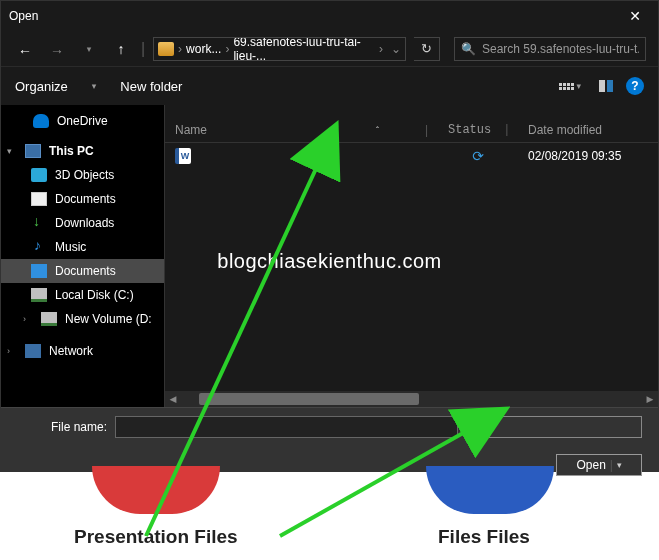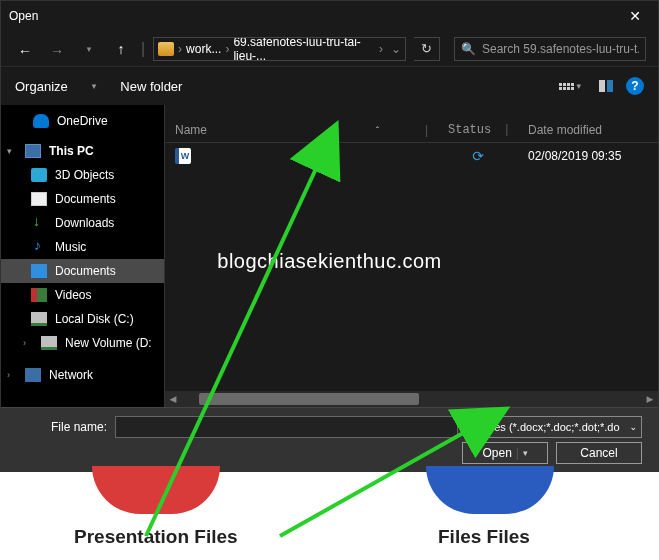--- a/index.html
+++ b/index.html
@@ -65,21 +65,21 @@
 .row .cell.name { flex: 1; }
 .row .cell.status { width: 80px; color: #3a9de0; justify-content:center; }
 .row .cell.date { width: 140px; }
 .doc-ico { width: 16px; height: 16px; background: #fff; border-left: 4px solid #2a5a9a; border-radius: 2px; display:flex; align-items:center; justify-content:center; color:#2a5a9a; font-size:9px; font-weight:bold;}
 .hscroll { position: absolute; bottom: 0; left: 0; right: 0; height: 16px; background: #2a2a2a; display:flex; }
 .hscroll .thumb { width: 220px; height: 12px; margin: 2px 18px; background: #6a6a6a; border-radius: 2px; }
 .hscroll .arrL, .hscroll .arrR { width:16px; color:#888; font-size:9px; display:flex;align-items:center;justify-content:center;}
 
 .watermark { position: absolute; left: 50%; top: 250px; transform: translateX(-50%); color: #fff; font-size: 20px; font-weight: normal; font-family: Verdana, sans-serif; pointer-events: none; letter-spacing:0.5px;}
 
-.bottom { height: 64px; background: #333; border-top: 1px solid #444; padding: 8px 16px; display: flex; flex-direction: column; gap: 4px; }
+.bottom { height: 64px; background: #333; border-top: 1px solid #444; padding: 8px 16px; display: flex; flex-direction: column; gap: 16px; }
 .filename-row { display: flex; align-items: center; gap: 8px; }
 .filename-label { color: #fff; font-size: 12px; width: 90px; text-align: right; }
 .filename-input { flex: 1; height: 22px; background: #222; border: 1px solid #666; color: #fff; font-size: 12px; padding: 0 4px; }
 .filetype { width: 176px; height: 22px; background: #333; border: 1px solid #888; color: #fff; font-size: 11px; padding: 0 4px; display: flex; align-items: center; justify-content: space-between; }
 .btn-row { display: flex; justify-content: flex-end; gap: 8px; }
 .dlg-btn { width: 86px; height: 22px; background: #333; border: 1px solid #999; color: #fff; font-size: 12px; display: flex; align-items: center; justify-content: center; cursor: pointer; }
 .circ { width: 128px; height: 48px; border-radius: 0 0 70px 70px; position: absolute; top: 466px; }
 .circ.red { background: #d93a3a; left: 92px; }
 .circ.blue { background: #2a5cc0; left: 426px; }
 .foot-left { position:absolute; top:526px; left:74px; font-weight:bold; font-size:19px; color:#222;}
@@ -174,24 +174,20 @@
         </div>
       <div class="tree-item child">
           <div class="ico ico-music"></div>
           <span>Music</span>
         </div>
       <div class="tree-item child selected">
           <div class="ico ico-pics"></div>
           <span>Documents</span>
         </div>
       <div class="tree-item child">
-          <div class="ico ico-video"></div>
-          <span>Videos</span>
-        </div>
-      <div class="tree-item child">
           <div class="ico ico-disk"></div>
           <span>Local Disk (C:)</span>
         </div>
       <div class="tree-item child" style="padding-left:22px;">
           <span class="chev">›</span>
           <div class="ico ico-disk2"></div>
           <span>New Volume (D:</span>
         </div>
       <div style="height:8px;"></div>
       <div class="tree-item" style="padding-left:6px;">
@@ -235,32 +231,28 @@
         <div class="arrR">▶</div>
       </div>
     </div>
   </div>
 
   <div class="bottom">
     <div class="filename-row">
       <span class="filename-label">File name:</span>
       <input class="filename-input" style="">
       <div class="filetype">
-          <span style="overflow:hidden;white-space:nowrap;">All files (*.docx;*.doc;*.dot;*.do</span>
           <span style="font-size:9px;">⌄</span>
         </div>
     </div>
     <div class="btn-row">
       <div class="dlg-btn" style="gap:4px;">
           <span>Open</span>
           <span style="color:#555">|</span>
           <span style="font-size:9px;color:#ccc;">▾</span>
-        </div>
-      <div class="dlg-btn">
-          <span>Cancel</span>
         </div>
     </div>
   </div>
 
 </div>
 
 <div class="watermark">blogchiasekienthuc.com</div>
 
 <div class="circ red"></div>
 <div class="circ blue"></div>

